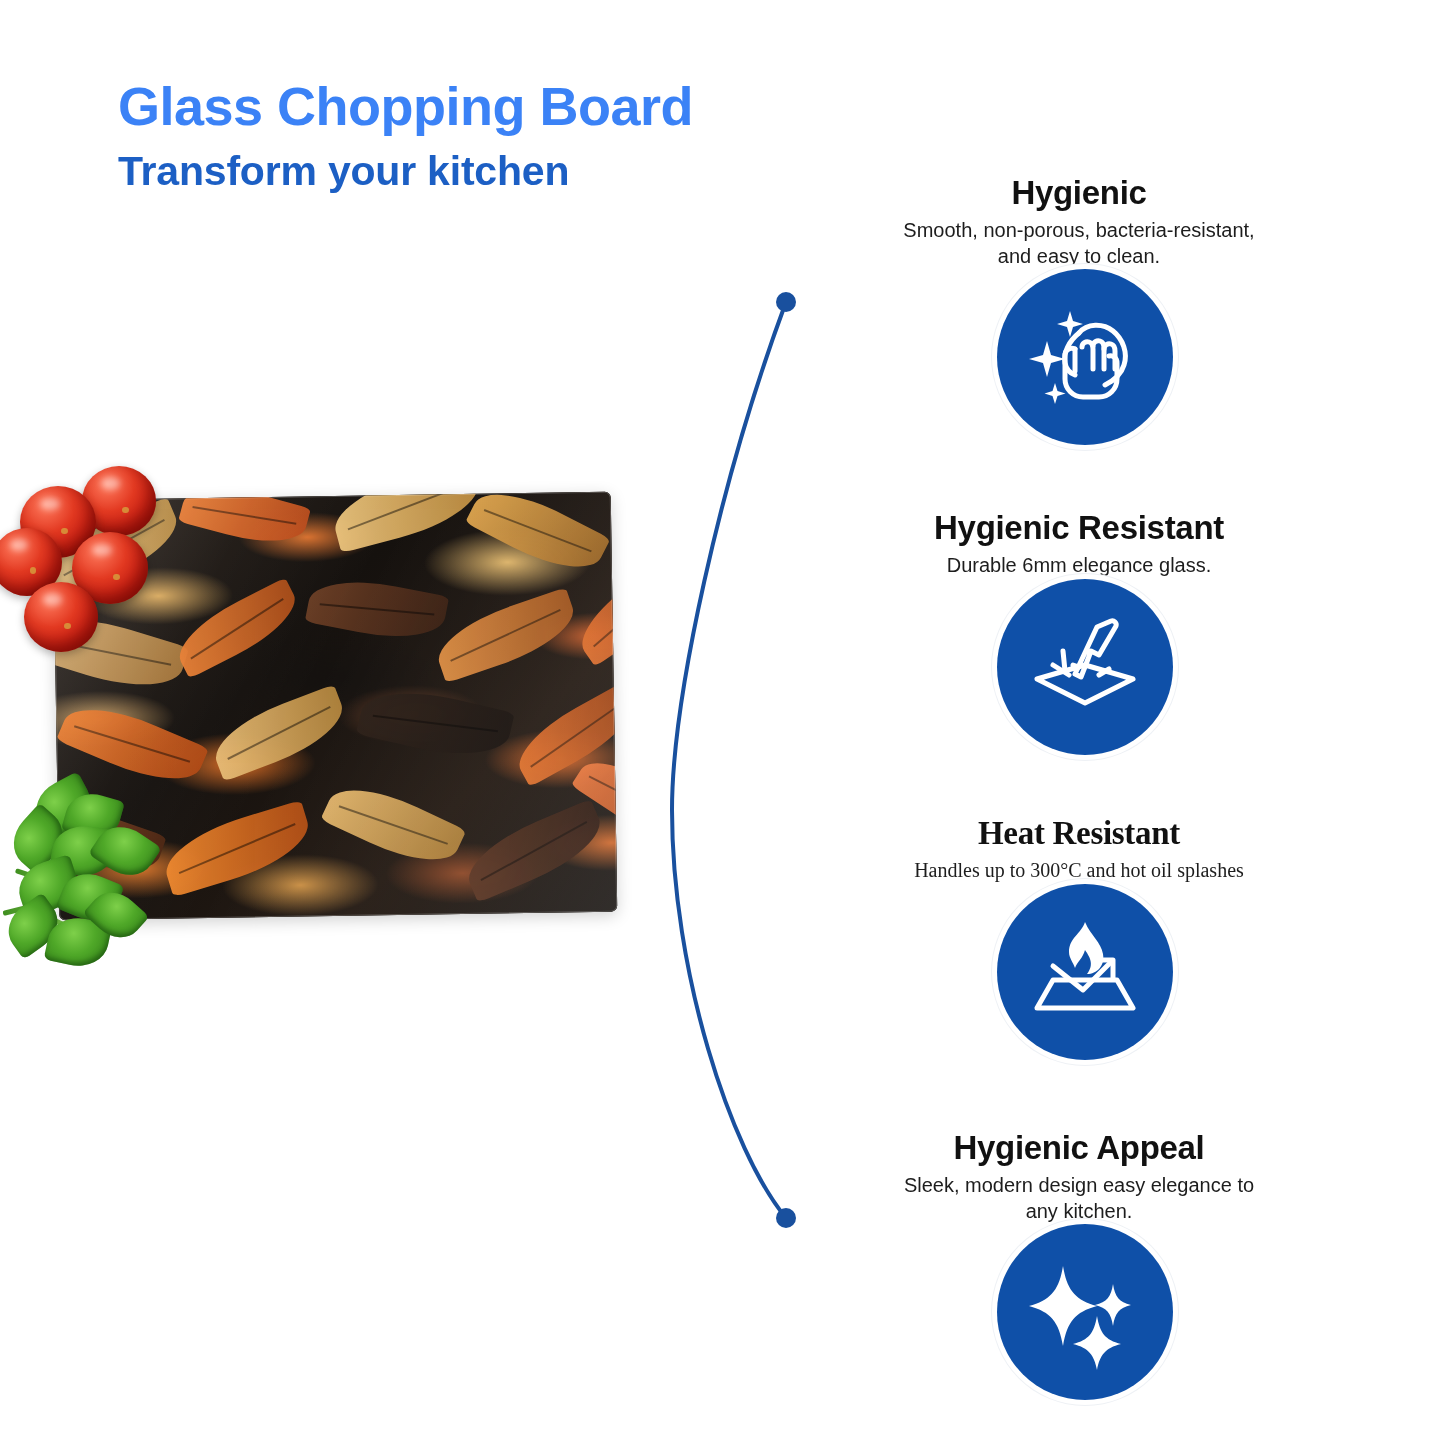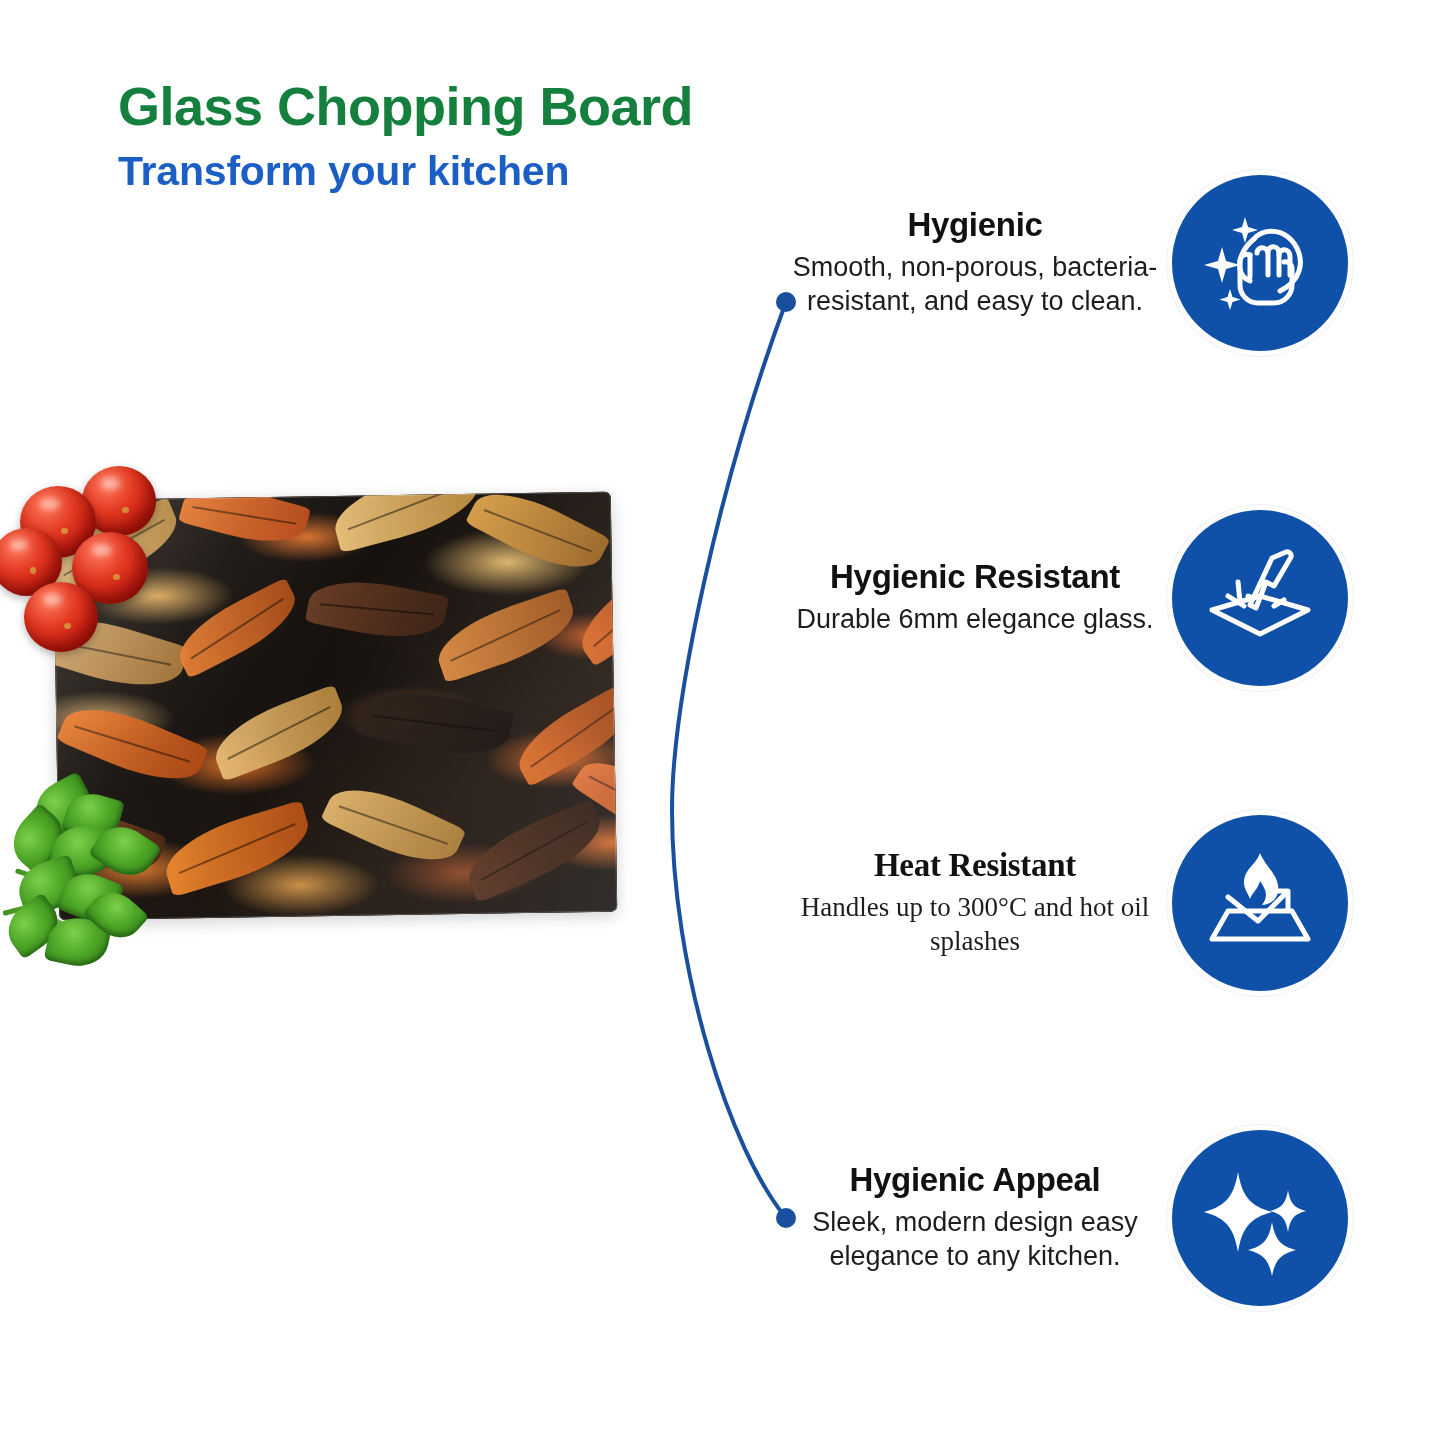--- a/index.html
+++ b/index.html
@@ -26,21 +26,21 @@
   
   .header {
     position: absolute;
     left: 118px;
     top: 78px;
     width: 760px;
   }
   .title {
     font-size: 54px;
     font-weight: 700;
-    color: #15803d;
+    color: #3b82f6;
     letter-spacing: -0.5px;
     line-height: 1.06;
     margin: 0;
     white-space: nowrap;
   }
   .subtitle {
     font-size: 41px;
     font-weight: 700;
     color: #1c5fc4;
     letter-spacing: -0.2px;
@@ -177,37 +177,38 @@
     overflow: visible;
   }
 
   
   .feature {
     position: absolute;
     display: flex;
     align-items: center;
     width: 590px;
     left: 790px;
+    flex-direction: column;
   }
   .feature-text {
     width: 370px;
     text-align: center;
     padding-right: 12px;
   }
   .feature-title {
     font-size: 33px;
     font-weight: 700;
     color: #111111;
     letter-spacing: -0.3px;
     margin: 0 0 6px 0;
     line-height: 1.12;
     white-space: nowrap;
   }
   .feature-desc {
-    font-size: 27px;
+    font-size: 20px;
     font-weight: 400;
     color: #1d1d1d;
     line-height: 1.28;
     margin: 0;
   }
   .icon-circle {
     width: 176px;
     height: 176px;
     border-radius: 50%;
     background: #0f50a8;

